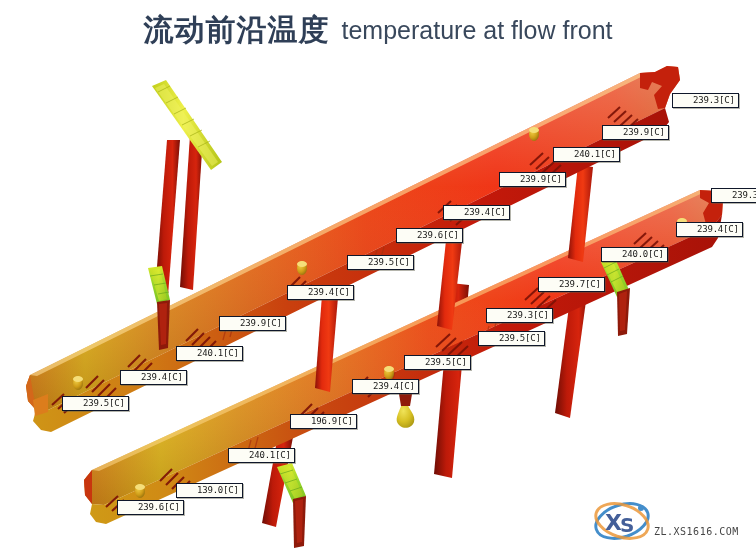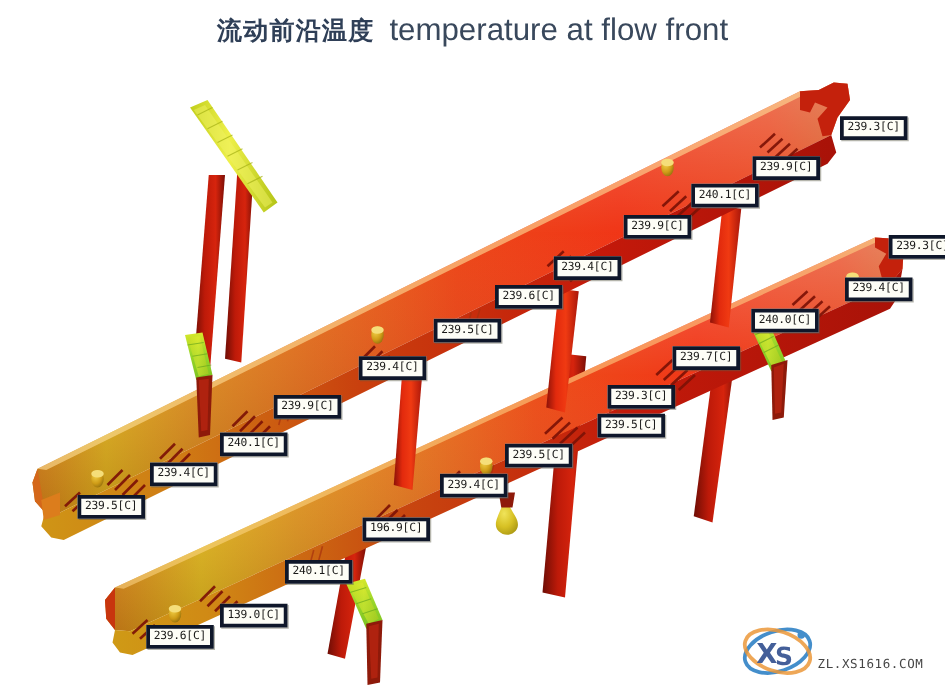--- a/index.html
+++ b/index.html
@@ -13,42 +13,42 @@
   #stage{position:relative;width:756px;height:552px;background:#fff;overflow:hidden;}
 
   
   .title-bar{
     position:absolute;left:0;top:10px;width:756px;
     text-align:center;white-space:nowrap;
     pointer-events:none;
   }
   .title-cn{
     font-family:"DejaVu Serif", serif;
-    font-size:20px;font-weight:700;color:#2f3f57;
+    font-size:30px;font-weight:700;color:#2f3f57;
     letter-spacing:1px;vertical-align:middle;
   }
   .title-en{
     font-family:"Liberation Sans", sans-serif;
     font-size:25px;font-weight:400;color:#39485c;
     vertical-align:middle;margin-left:12px;
   }
 
   
   #model{position:absolute;left:0;top:0;width:756px;height:552px;}
 
   
   .tlabel{
     position:absolute;
     background:#fdfdf6;
-    border:3px solid #0f172a;
+    border:1px solid #0f172a;
     color:#191918;
     font-family:"DejaVu Sans Mono", monospace;
     font-size:9px;
     line-height:11px;
-    padding:1px 3px 1px 3px;
+    padding:1px 3px 1px 20px;
     white-space:nowrap;
     box-shadow:1px 1px 0 rgba(90,90,70,.45);
     letter-spacing:-0.2px;
   }
 
   
   #watermark{
     position:absolute;right:4px;bottom:2px;
     width:160px;height:56px;
     opacity:.88;

